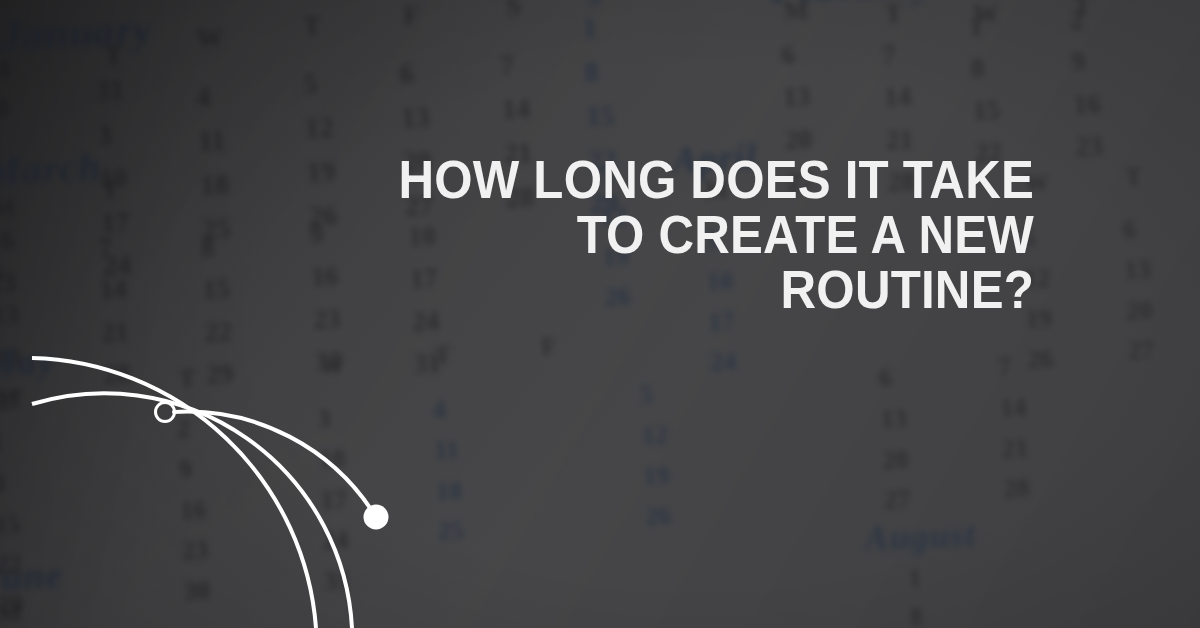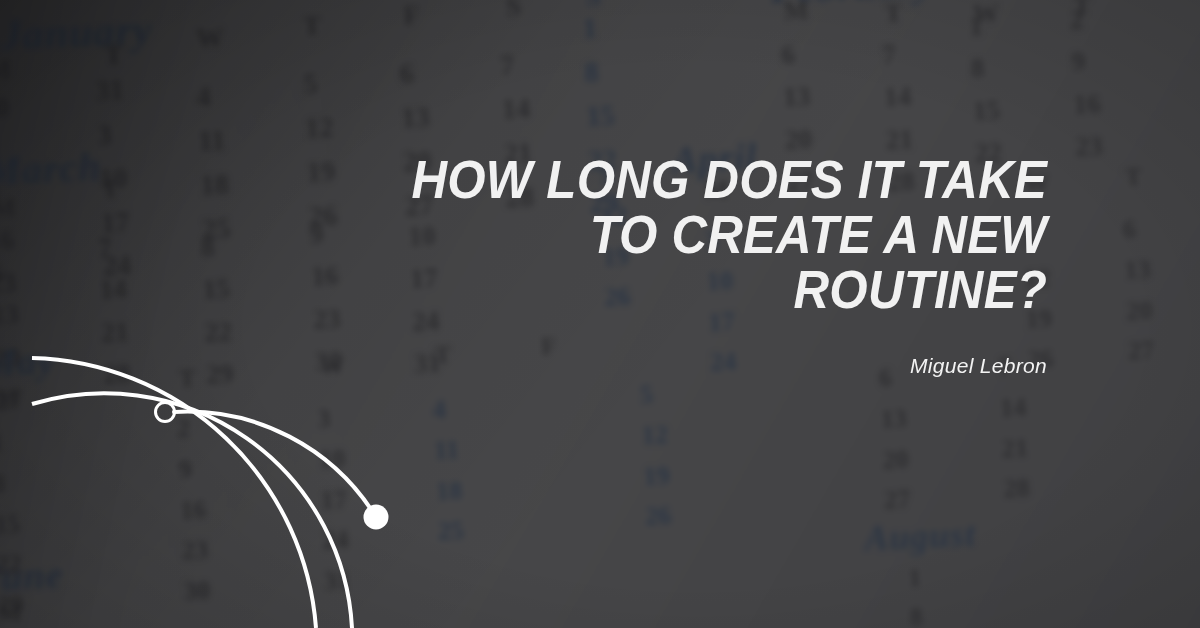--- a/index.html
+++ b/index.html
@@ -67,24 +67,23 @@
       radial-gradient(120% 135% at 58% 52%, rgba(0,0,0,0) 30%, rgba(0,0,0,.22) 72%, rgba(0,0,0,.40) 100%),
       linear-gradient(128deg, rgba(0,0,0,.34) 0%, rgba(0,0,0,.06) 34%, rgba(0,0,0,0) 58%);
   }
 
   
   .deco { position:absolute; left:0; top:0; width:1200px; height:628px; }
 
   
   .textblock {
     position:absolute;
-    right:153px; top:152px;
+    right:166px; top:152px;
     width:840px;
     text-align:right;
-    font-style:italic;
   }
   .title {
     color:#f1f1f1;
     font-family:"Liberation Sans", sans-serif;
     font-weight:700;
     font-size:53px;
     line-height:55px;
     letter-spacing:.2px;
     text-transform:uppercase;
     transform:scaleX(.93);
@@ -280,16 +279,15 @@
 
     <circle cx="376" cy="517" r="12.5" fill="#ffffff"></circle>
   </svg>
 
   <div class="textblock">
     <h1 class="title">
       <span class="l">HOW LONG DOES IT TAKE</span>
       <span class="l">TO CREATE A NEW</span>
       <span class="l">ROUTINE?</span>
     </h1>
-    <div class="byline">Miguel Lebron</div>
   </div>
 
 </div>
 
 </body></html>

